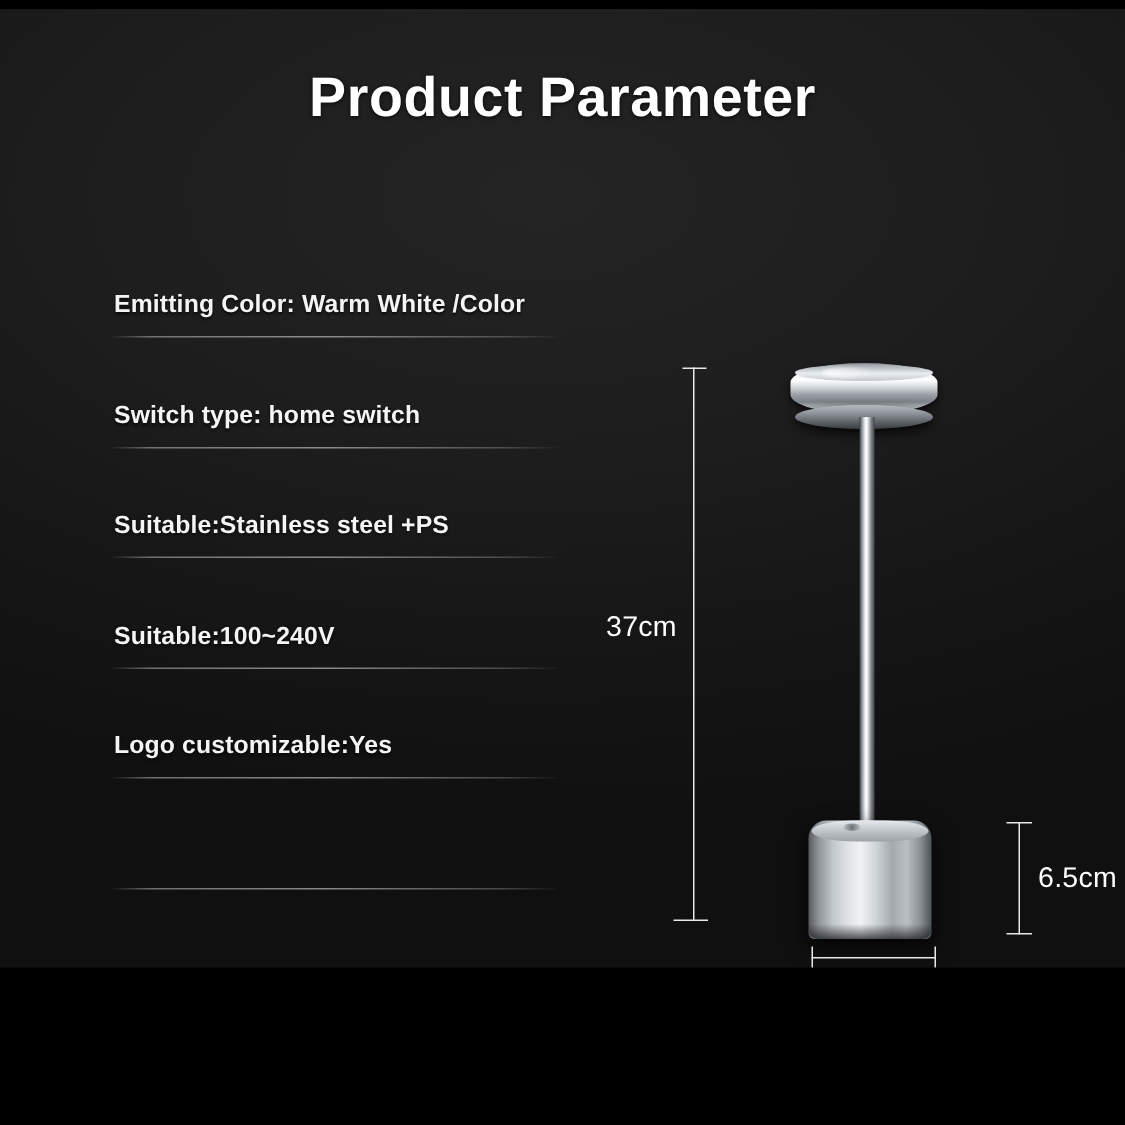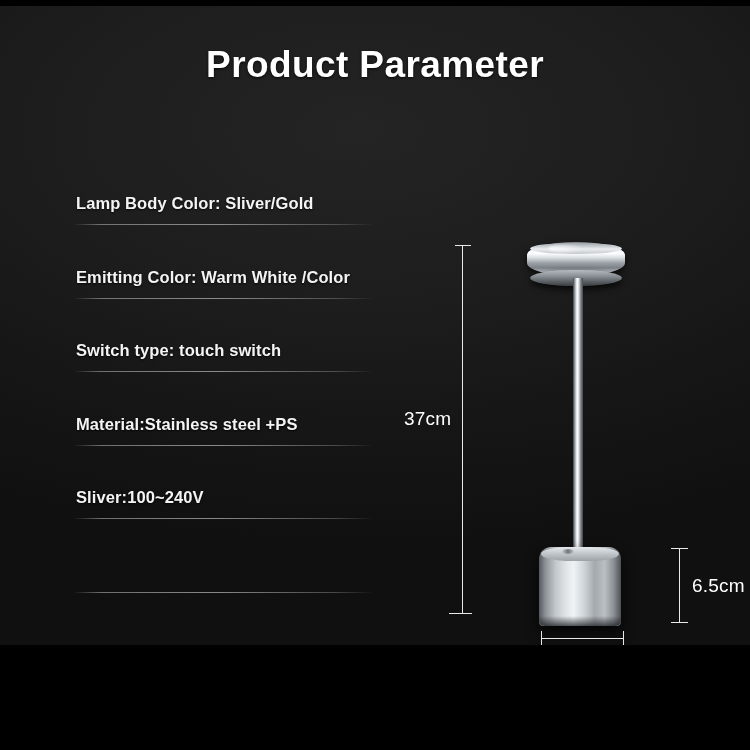--- a/index.html
+++ b/index.html
@@ -260,46 +260,43 @@
 <body>
 
 <div class="page">
 
   <div class="edge-bar top"></div>
 
   <div class="title">Product Parameter</div>
 
   <div class="spec-list">
 
-    <div class="spec-row">
-      <div class="spec-text">Lamp Body Color: Sliver/Gold</div>
-      <div class="spec-divider"></div>
-    </div>
 
     <div class="spec-row">
       <div class="spec-text">Emitting Color: Warm White /Color</div>
       <div class="spec-divider"></div>
     </div>
 
     <div class="spec-row">
-      <div class="spec-text">Switch type: touch switch</div>
-      <div class="spec-divider"></div>
-    </div>
-
-    <div class="spec-row">
-      <div class="spec-text">Material:Stainless steel +PS</div>
-      <div class="spec-divider"></div>
-    </div>
-
-    <div class="spec-row">
-      <div class="spec-text">Sliver:100~240V</div>
-      <div class="spec-divider"></div>
-    </div>
-
-    <div class="spec-row">
+      <div class="spec-text">Switch type: home switch</div>
+      <div class="spec-divider"></div>
+    </div>
+
+    <div class="spec-row">
+      <div class="spec-text">Suitable:Stainless steel +PS</div>
+      <div class="spec-divider"></div>
+    </div>
+
+    <div class="spec-row">
+      <div class="spec-text">Suitable:100~240V</div>
+      <div class="spec-divider"></div>
+    </div>
+
+    <div class="spec-row">
+      <div class="spec-text">Logo customizable:Yes</div>
       <div class="spec-divider"></div>
     </div>
 
     <div class="spec-row">
       <div class="spec-divider"></div>
     </div>
 
   </div>
 
   <div class="lamp">

